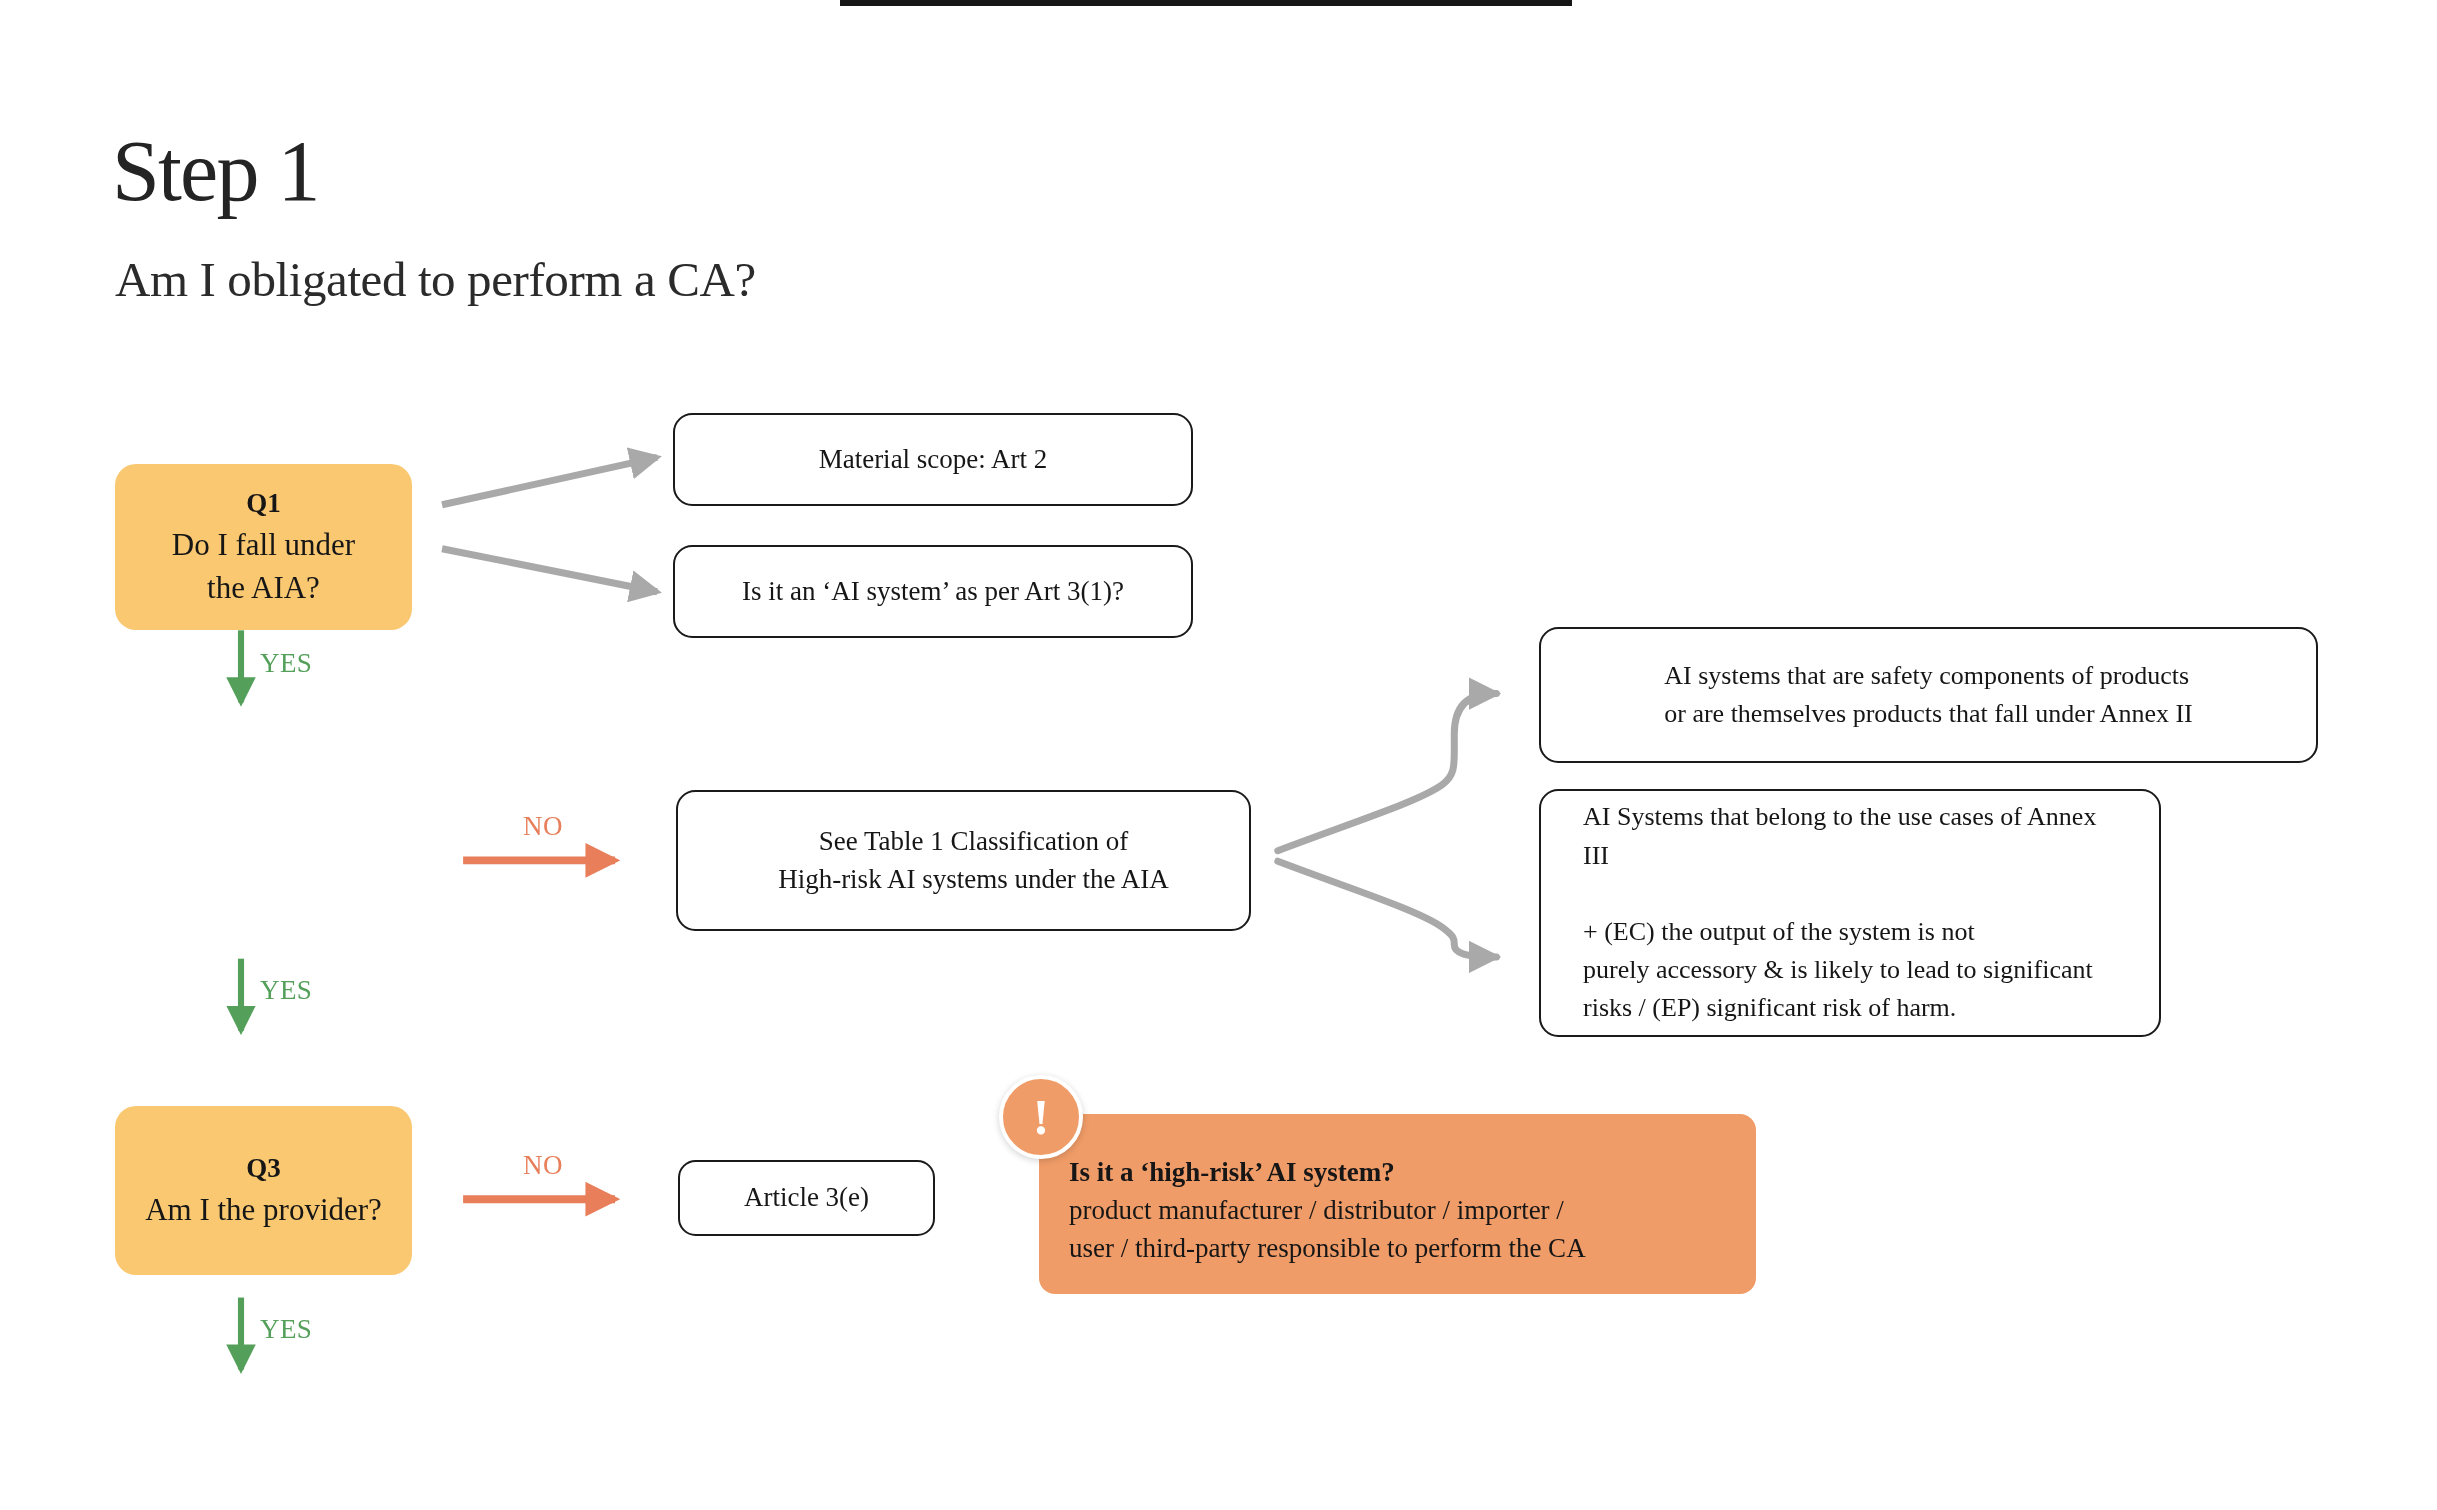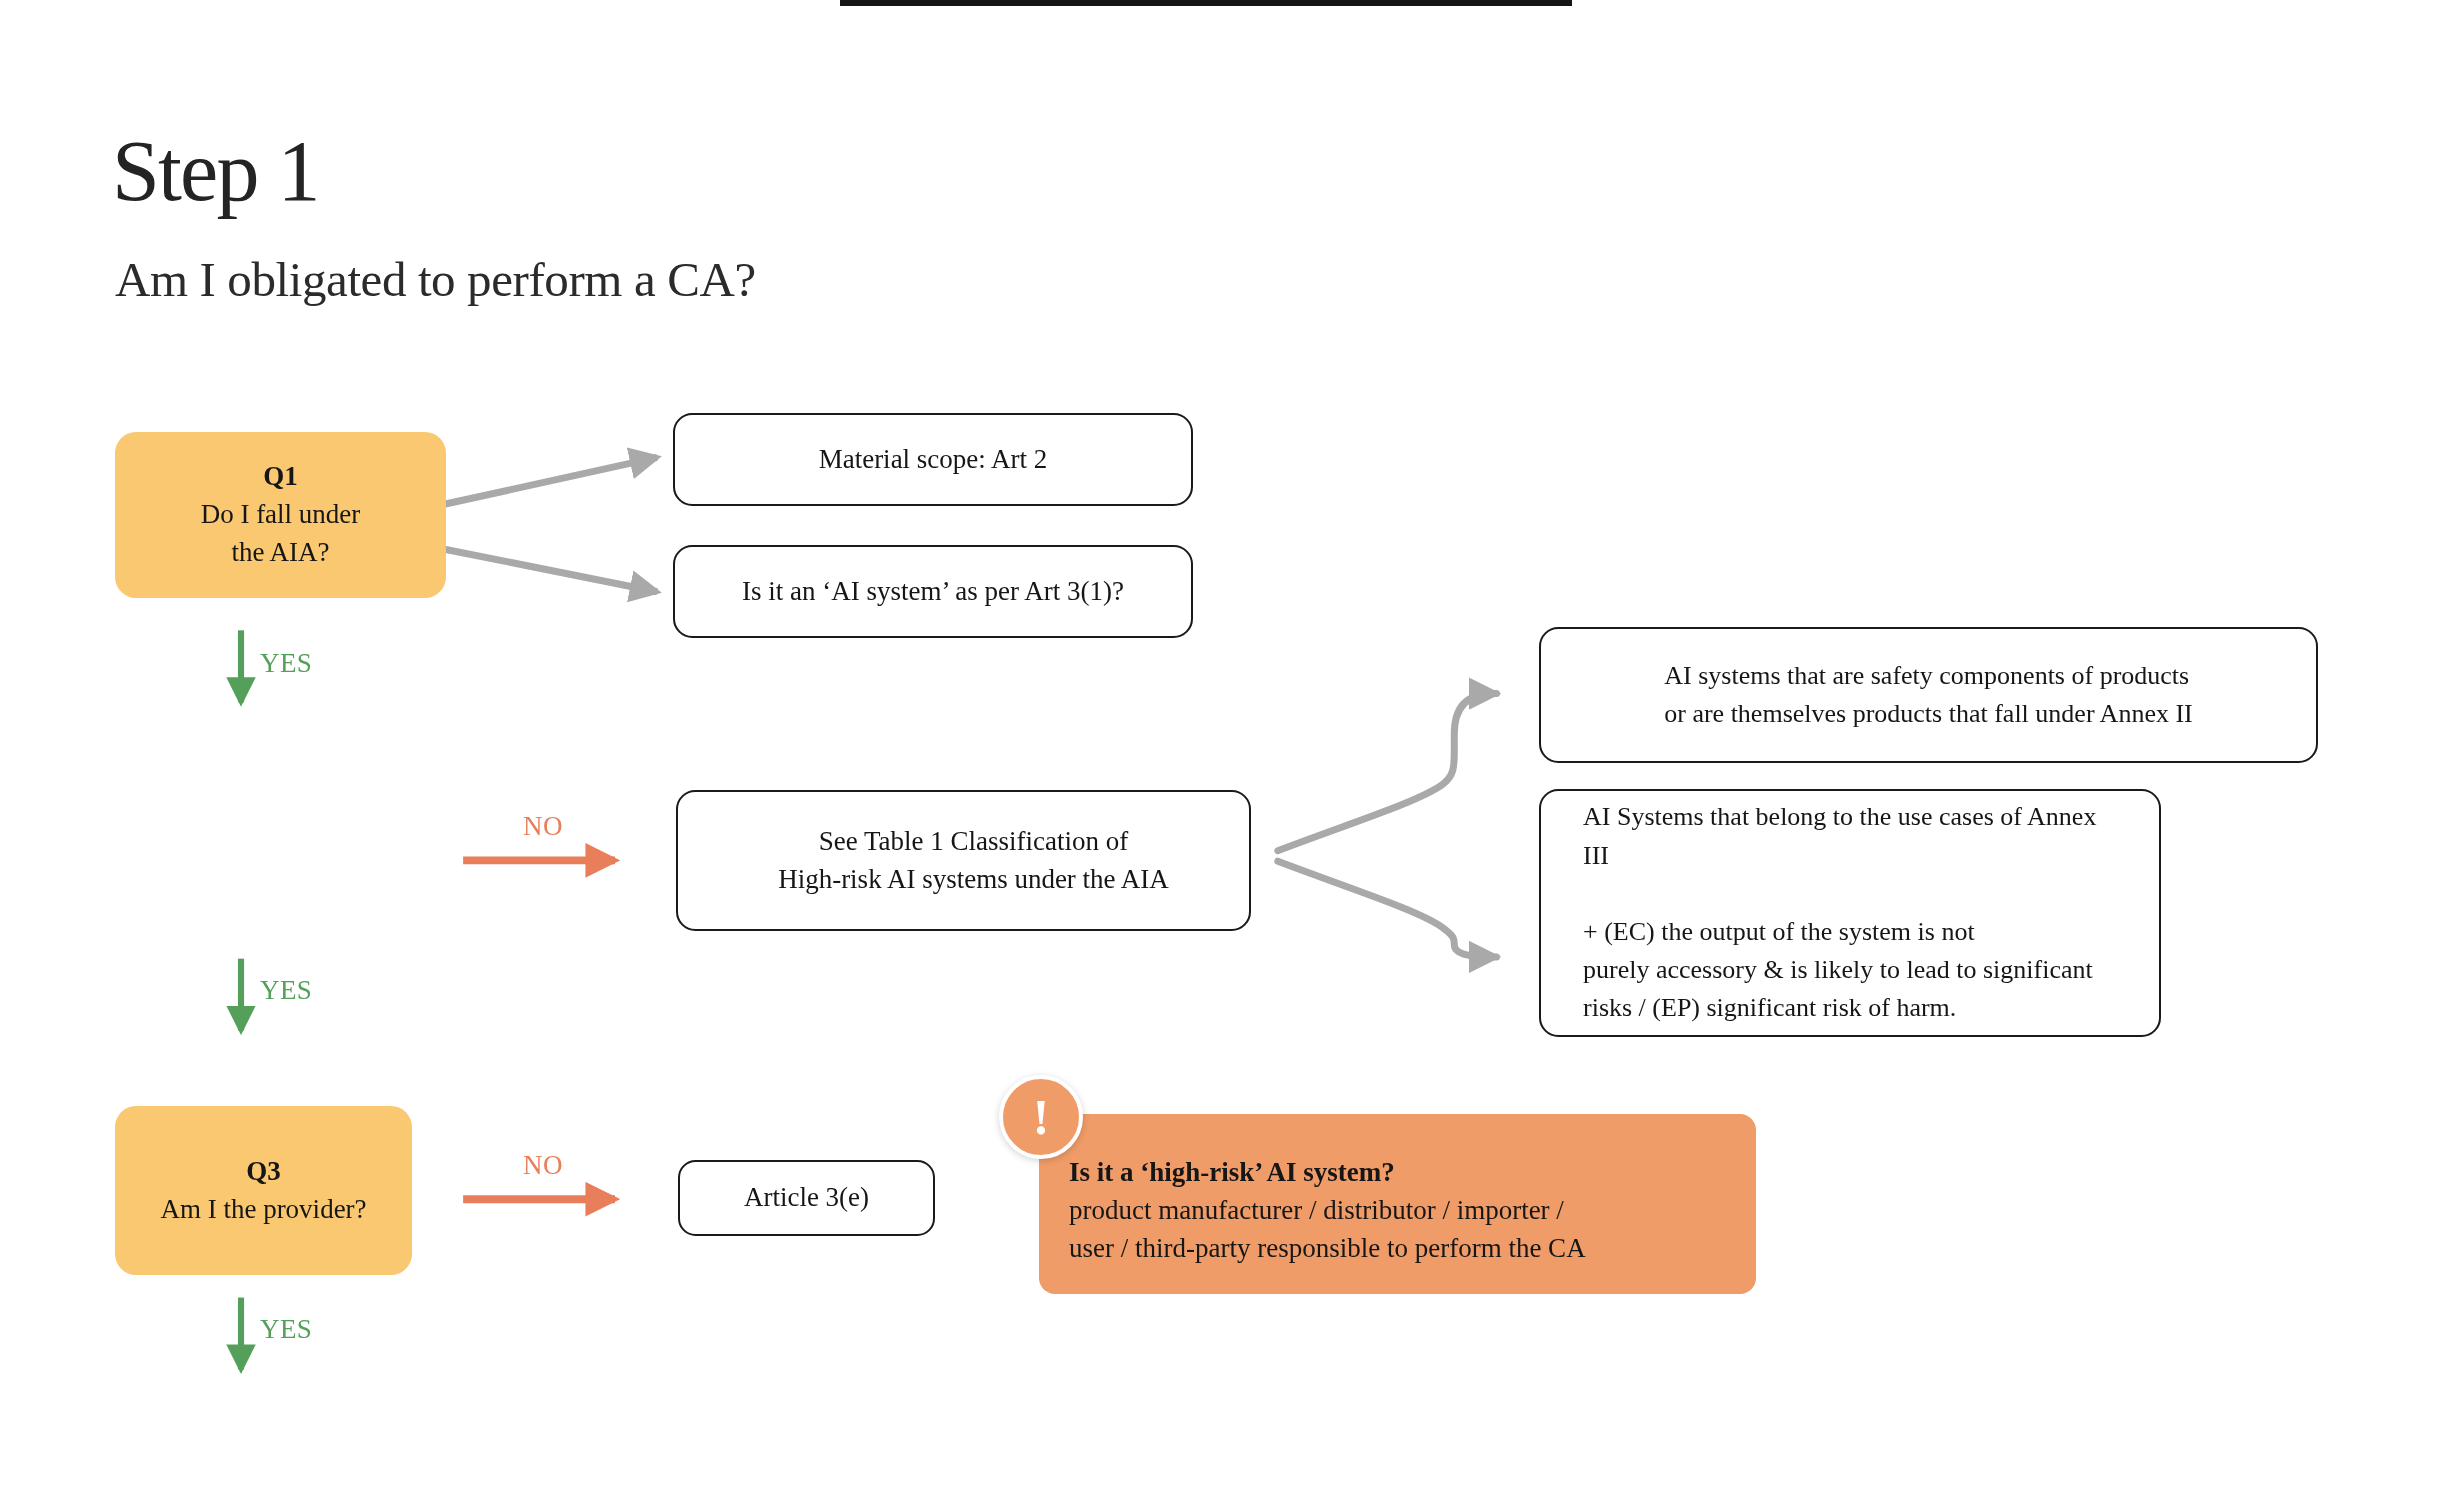--- a/index.html
+++ b/index.html
@@ -8,25 +8,25 @@
     font-family:Liberation Serif, serif;color:#161616;
   }
   .abs{position:absolute;}
   #top-bar{left:840px;top:0;width:732px;height:6.1px;background:#161616;}
   .title{left:112px;top:128px;font-size:86px;font-weight:500;letter-spacing:-1.8px;color:#242424;line-height:1;}
   .subtitle{left:115px;top:253px;font-size:49px;font-weight:400;letter-spacing:-0.4px;color:#2b2b2b;line-height:1.1;}
   .node{display:flex;flex-direction:column;align-items:center;justify-content:center;
         text-align:center;box-sizing:border-box;line-height:1.4;font-size:27px;}
   .qbox{background:#F9C871;border-radius:21px;}
   .q-id{font-weight:700;font-size:27px;}
-  .q-text{font-size:27px;white-space:pre-line;}
+  .q-text{font-size:31px;white-space:pre-line;}
   .wbox{background:#ffffff;border:2.6px solid #1a1a1a;border-radius:19.3px;}
   .pre{white-space:pre-line;}
   .leftalign{align-items:center;text-align:left;padding:0 42px;line-height:1.47;font-size:26px;}
-  #q1{left:115px;top:432px;width:331px;height:166px;}
+  #q1{left:115px;top:464px;width:297px;height:166px;}
   #q2{left:115px;top:773px;width:297px;height:166px;}
   #q3{left:115px;top:1106px;width:297px;height:169px;}
   #wbox1{left:673px;top:413px;width:520px;height:93px;}
   #wbox2{left:673px;top:545px;width:520px;height:93px;}
   #tablebox{left:676px;top:790px;width:575px;height:141px;padding-left:20px;}
   #rboxA{left:1539px;top:627px;width:779px;height:136px;}
   #rboxB{left:1539px;top:789px;width:622px;height:248px;}
   #articlebox{left:678px;top:1160px;width:257px;height:76px;border-radius:17.6px;}
   #callout{left:1039px;top:1114px;width:717px;height:180px;background:#F09C68;border-radius:16px;
            display:flex;flex-direction:column;justify-content:center;box-sizing:border-box;

